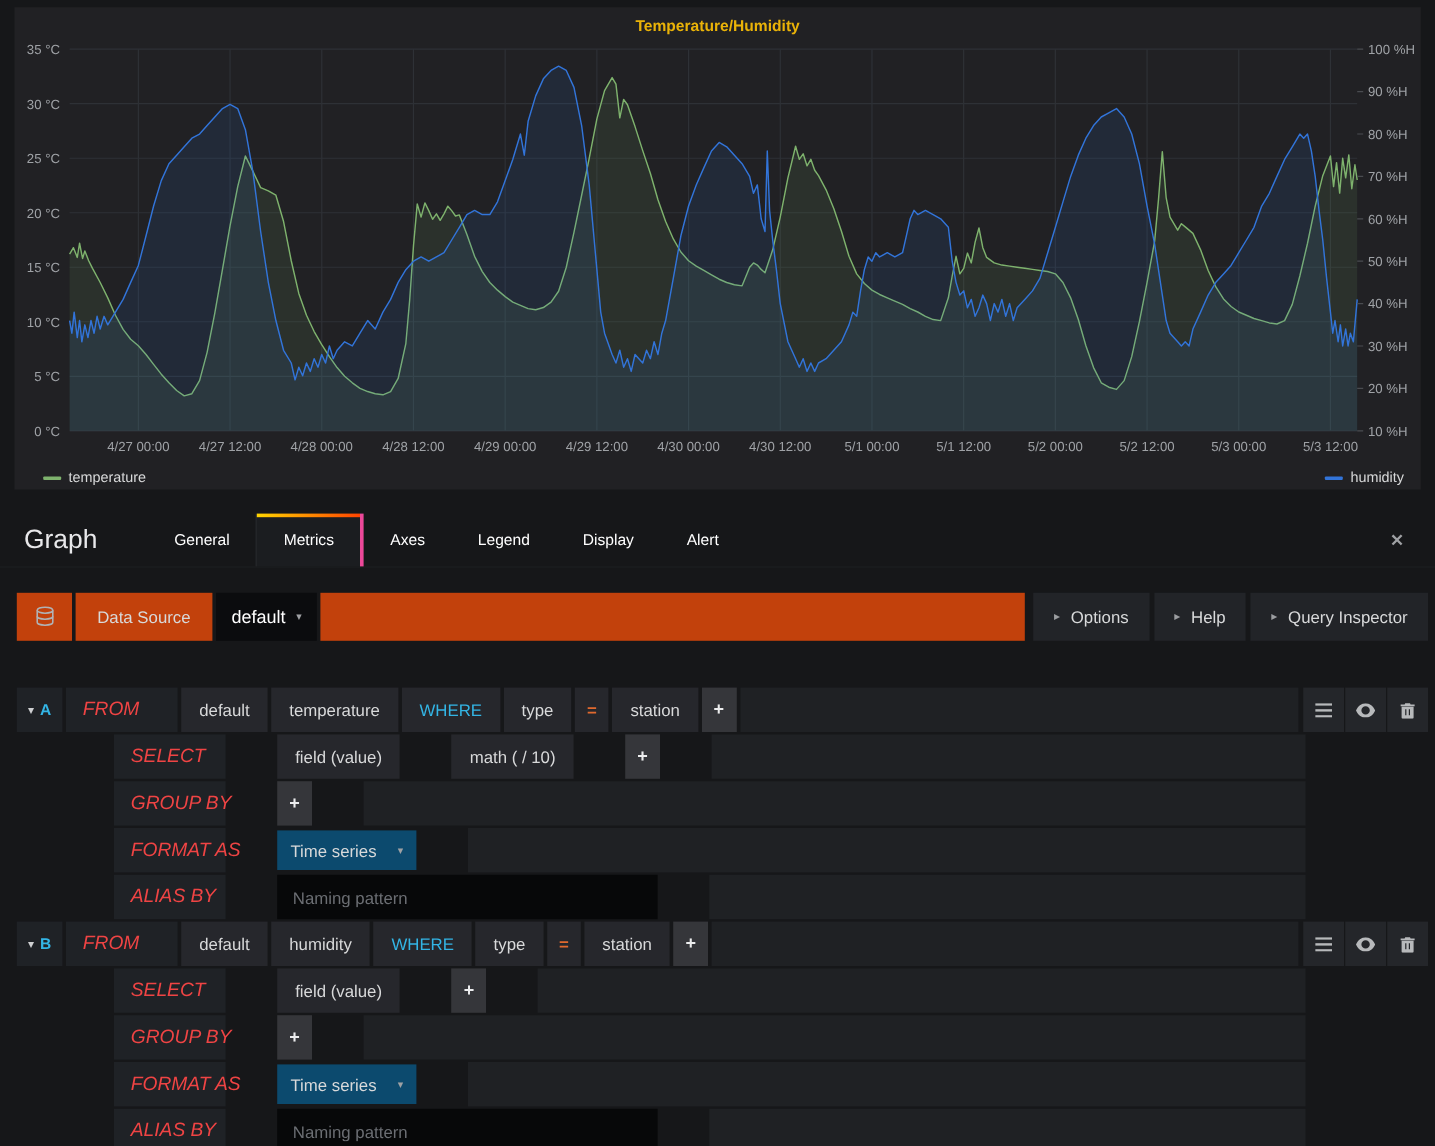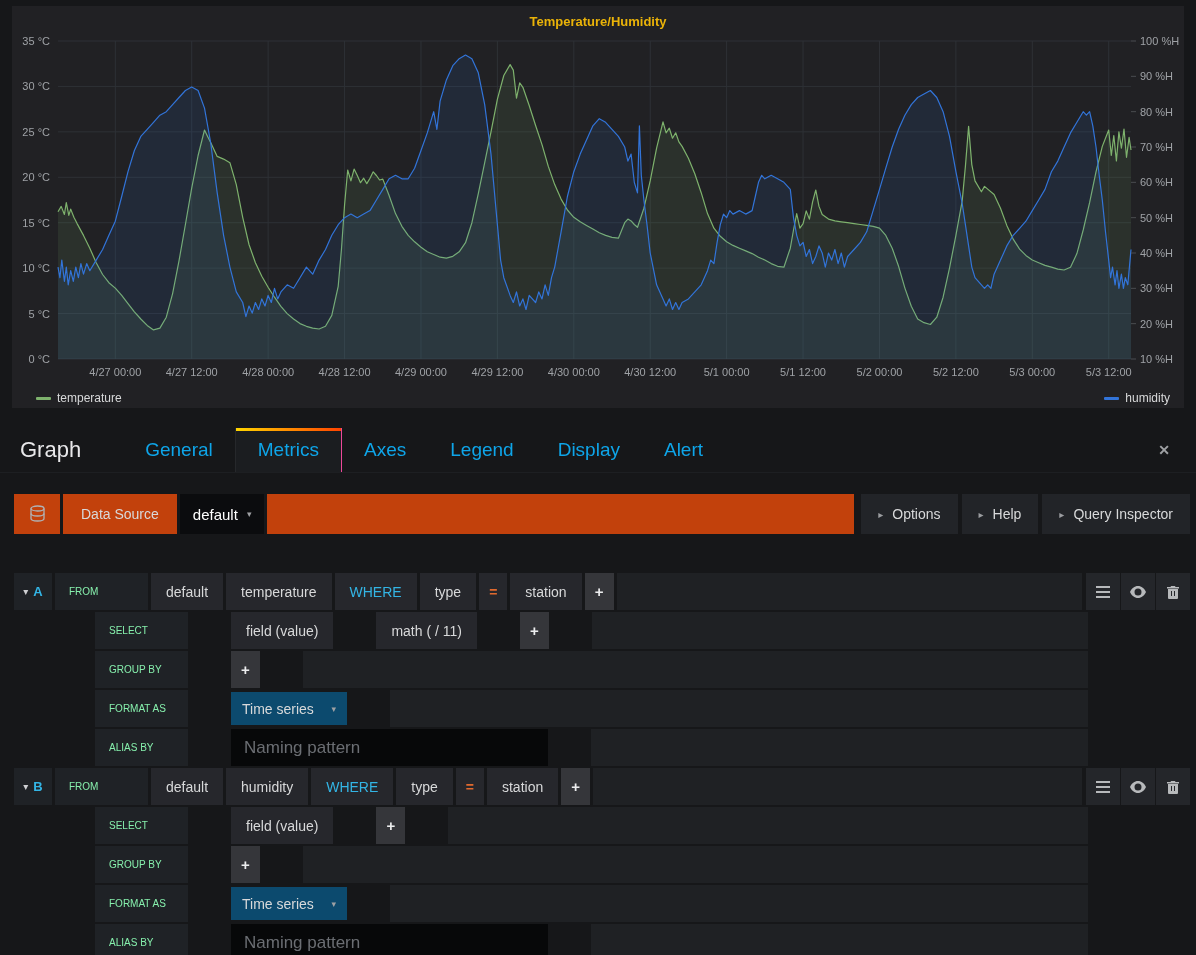--- a/index.html
+++ b/index.html
@@ -14,23 +14,23 @@
     font-size:13px;font-weight:700;color:#eab308;z-index:2;}
   .chart-svg{position:absolute;left:0;top:0;}
   .legend{position:absolute;left:24px;right:14px;bottom:3px;display:flex;
     justify-content:space-between;font-size:12px;color:#d8d9da;z-index:2;}
   .legend-item{display:flex;align-items:center;gap:6px;cursor:pointer;}
   .swatch{width:15px;height:3px;border-radius:1px;background:#888;}
   
   .tabbar{display:flex;align-items:flex-end;height:44px;margin-top:20px;
     border-bottom:1px solid #1d1f22;}
   .graph-title{font-size:22px;color:#e8e8ea;padding:0 42px 0 20px;line-height:44px;}
-  .tab{line-height:44px;padding:0 22px;font-size:19px;color:#0ea5e9;cursor:pointer;
+  .tab{line-height:44px;padding:0 22px;font-size:13px;color:#ffffff;cursor:pointer;
     position:relative;}
-  .tab.active{background:#1b1d20;border-left:1px solid #26282b;border-right:1px solid #ec4899;}
+  .tab.active{background:#1b1d20;border-left:1px solid #26282b;border-right:3px solid #ec4899;}
   .tab.active::before{content:"";position:absolute;top:0;left:0;right:0;height:3px;
     background:linear-gradient(90deg,#ffd500,#ff4400);}
   .close{margin-left:auto;line-height:44px;padding:0 26px;color:#9fa1a4;
     font-size:14px;font-weight:700;cursor:pointer;}
   
   .ds-row{display:flex;margin:21px 6px 0 14px;height:40px;}
   .cell{background:#c2410c;margin-right:3px;display:flex;align-items:center;}
   .ds-icon-cell{width:46px;justify-content:center;}
   .ds-label{padding:0 18px;font-size:14px;}
   .ds-select{background:#0b0c0e;padding:0 13px;font-size:15px;color:#fff;gap:9px;cursor:pointer;}
@@ -41,36 +41,36 @@
   .disclosure{font-size:10px;color:#9b9da0;}
   
   .queries{margin:39px 6px 0 14px;}
   .qrow{display:flex;height:37px;margin-bottom:2px;}
   .qrow.inner{margin-right:102px;gap:40px;}
   .qcell{background:#26272c;margin-right:3px;display:flex;align-items:center;
     padding:0 15px;font-size:14px;color:#d8d9da;cursor:pointer;white-space:nowrap;}
   .qhead{width:38px;background:#1f2226;justify-content:center;gap:5px;padding:0;}
   .qcaret{font-size:10px;color:#cfd0d2;}
   .qletter{color:#33b5e5;font-weight:700;font-size:13px;}
-  .qlabel{width:93px;box-sizing:border-box;background:#1f2226;color:#86efac;
-    font-size:10px;font-weight:500;padding:0 0 0 14px;cursor:default;}
+  .qlabel{width:93px;box-sizing:border-box;background:#1f2226;color:#ef4444;
+    font-size:16px;font-weight:500;padding:0 0 0 14px;cursor:default;font-style:italic;}
   .kw{color:#33b5e5;}
   .indent{width:41px;flex:none;}
   .seg-op{color:#e0692e;font-weight:700;padding:0 10px;}
   .plus-btn{background:#35363a;width:29px;justify-content:center;padding:0;
     font-weight:700;color:#ecedee;font-size:15px;}
   .qfill{flex:1;background:#1f2124;margin-right:0;}
   .icon-btn{width:34px;margin-left:1px;background:#24262a;display:flex;
     align-items:center;justify-content:center;cursor:pointer;flex:none;}
   .icon-btn.first{margin-left:4px;}
   .icon-btn svg{display:block;}
   .format-select{background:#0c4a6e;height:33px;align-self:center;width:116px;
     box-sizing:border-box;justify-content:space-between;padding:0 11px;margin-right:3px;}
   .alias-input{background:#070809;border:0;outline:0;width:317px;height:37px;
-    color:#15803d;font-size:17px;padding:0 13px;box-sizing:border-box;
+    color:#15803d;font-size:14px;padding:0 13px;box-sizing:border-box;
     font-family:inherit;margin-right:3px;}
   .alias-input::placeholder{color:#6b6e73;}
 </style>
 </head>
 <body>
 
 <div class="panel">
   <div class="panel-title">Temperature/Humidity</div>
   <svg id="chart-svg" class="chart-svg" width="1172" height="402" viewBox="0 0 1172 402">
       <line x1="46" x2="1119" y1="353" y2="353" stroke="#2e3136" stroke-width="1"></line>
@@ -225,21 +225,21 @@
       <svg width="12" height="14" viewBox="0 0 12 14" fill="#b7b9bb">
         <path d="M1 4h10v9a1 1 0 01-1 1H2a1 1 0 01-1-1V4zm3 2v5h1V6H4zm3 0v5h1V6H7zM4 1h4l.5 1H12v1.5H0V2h3.5L4 1z"></path>
       </svg>
     </div>
   </div>
 
   <div class="qrow inner">
     <div class="indent"></div>
     <div class="qcell qlabel">SELECT</div>
     <div class="qcell">field (value)</div>
-    <div class="qcell">math ( / 11)</div>
+    <div class="qcell">math ( / 10)</div>
     <div class="qcell plus-btn">+</div>
     <div class="qcell qfill"></div>
   </div>
 
   <div class="qrow inner">
     <div class="indent"></div>
     <div class="qcell qlabel">GROUP BY</div>
     <div class="qcell plus-btn">+</div>
     <div class="qcell qfill"></div>
   </div>

